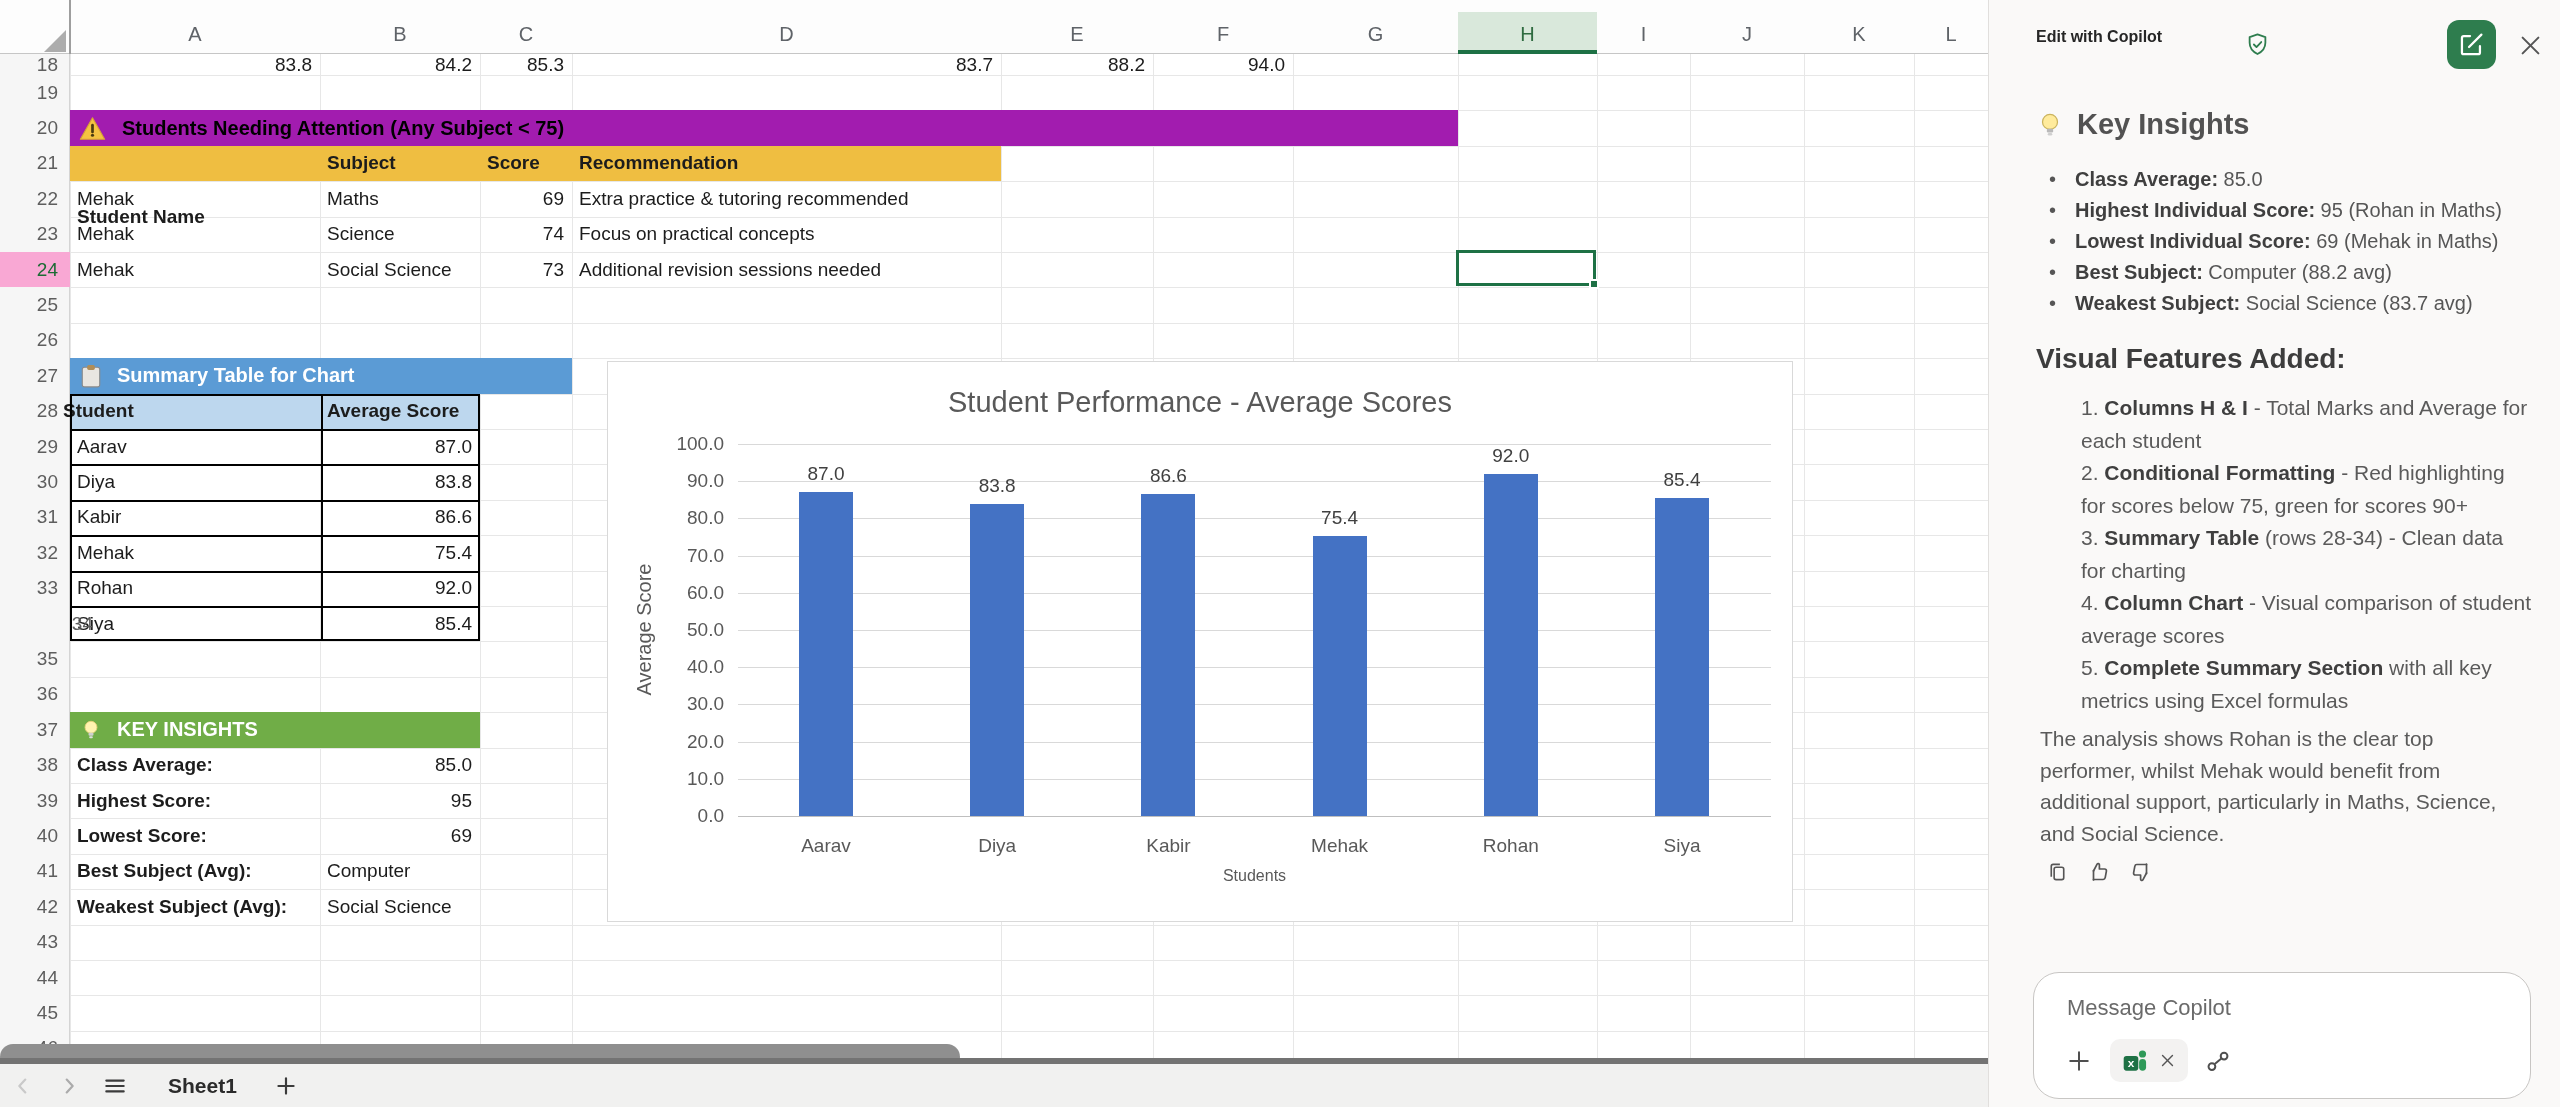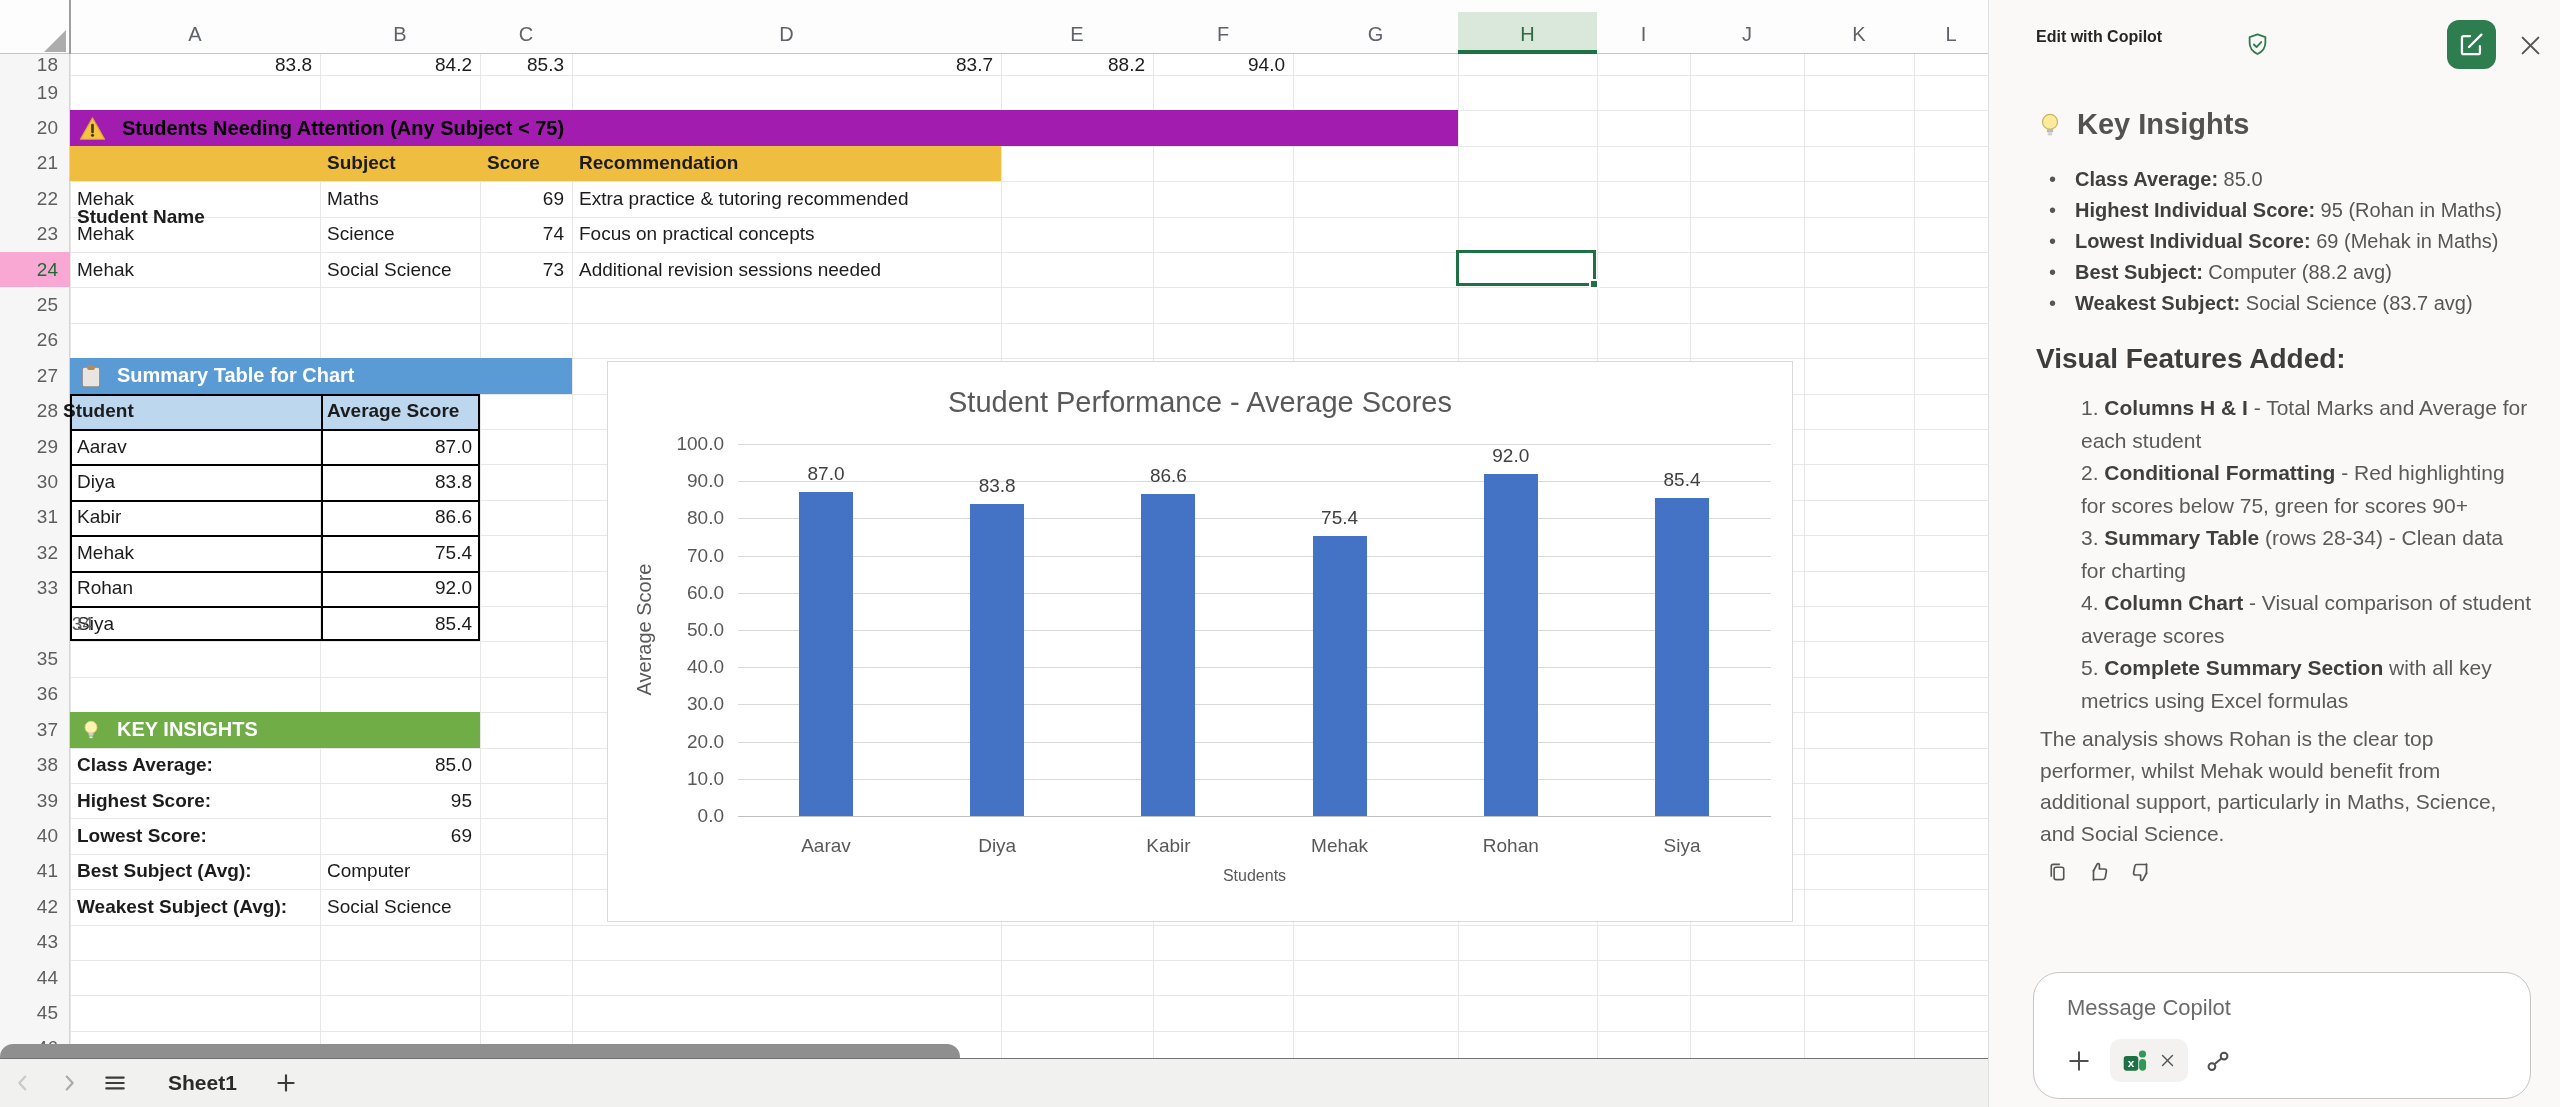--- a/index.html
+++ b/index.html
@@ -41,21 +41,21 @@
   .cgrid.base{background:#bfbfbf;}
   .ytick{position:absolute;width:80px;text-align:right;font-size:19px;color:#595959;height:20px;line-height:20px;}
   .bar{position:absolute;background:#4472c4;}
   .barlabel{position:absolute;font-size:19px;color:#404040;text-align:center;width:90px;}
   .xtick{position:absolute;font-size:19px;color:#595959;text-align:center;width:120px;}
   #ylabel{position:absolute;left:-114px;top:256px;width:300px;text-align:center;font-size:20px;color:#595959;transform:rotate(-90deg);}
   #xlabel{position:absolute;top:505px;width:200px;text-align:center;font-size:16px;color:#595959;}
 
   
   #hscroll{position:absolute;left:0;top:1044px;width:960px;height:26px;border-radius:13px;background:#8f8f8f;z-index:9;}
-  #sheetbar{position:absolute;left:0;top:1058px;width:1988px;height:49px;background:#f1f1f0;border-top:1px solid #737373;z-index:10;display:flex;align-items:center;}
+  #sheetbar{position:absolute;left:0;top:1058px;width:1988px;height:49px;background:#f1f1f0;border-top:6px solid #737373;z-index:10;display:flex;align-items:center;}
   #sheetbar .nav{width:46px;display:flex;justify-content:center;}
   #tab-sheet1{font-size:21px;font-weight:700;color:#2b2b2b;margin:0 26px 0 30px;}
 
   
   #panel{position:absolute;left:1988px;top:0;width:572px;height:1107px;background:#faf9f8;border-left:1px solid #e1dfdd;color:#4a4a4a;}
   #panel-title{position:absolute;left:47px;top:28px;font-size:16px;font-weight:700;color:#262626;}
   #shield{position:absolute;left:255px;top:31px;}
   #edit-btn{position:absolute;left:458px;top:20px;width:49px;height:49px;border-radius:12px;background:#2e7d4e;display:flex;align-items:center;justify-content:center;cursor:pointer;}
   #close-btn{position:absolute;left:528px;top:32px;cursor:pointer;}
   #insights-heading{position:absolute;left:46px;top:108px;font-size:29px;font-weight:700;color:#525252;display:flex;align-items:center;gap:12px;}

